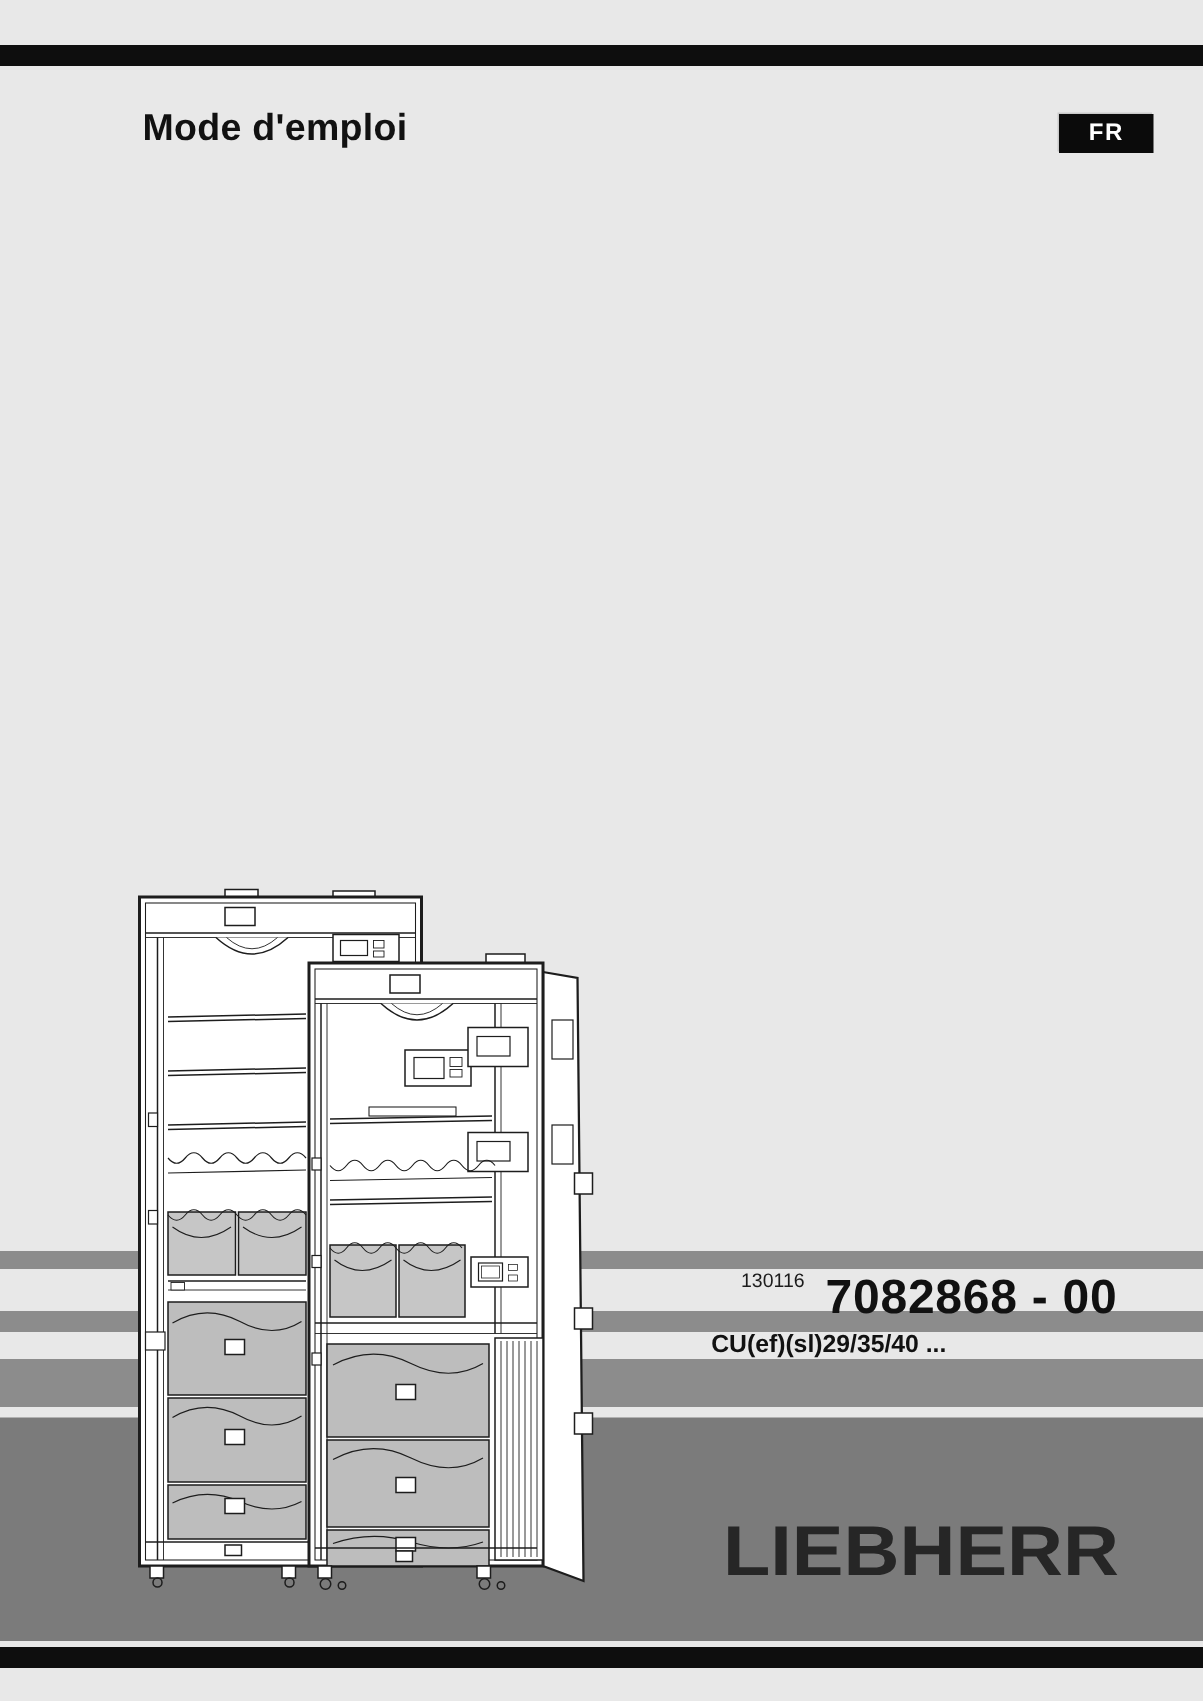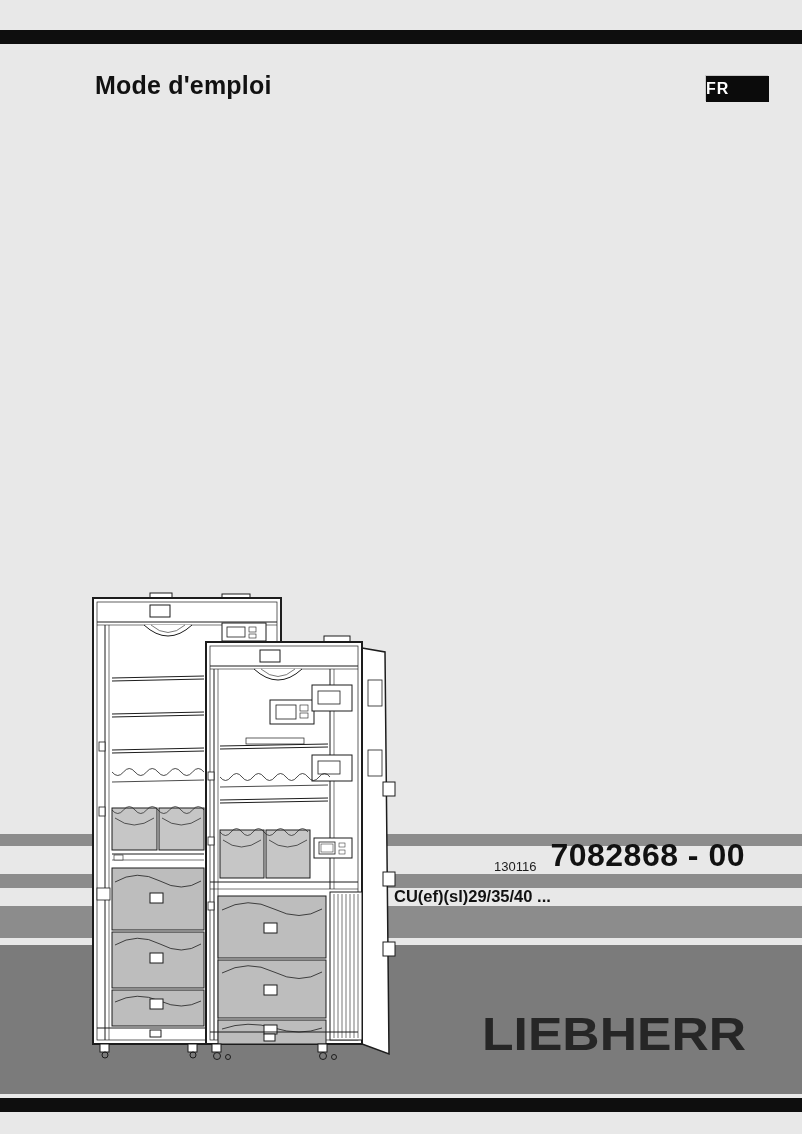--- a/index.html
+++ b/index.html
@@ -26,43 +26,42 @@
     letter-spacing:0.2px;line-height:1.1;
   }
   .subtitle{
     left:95px;top:104px;
     font-size:15.5px;color:#161616;line-height:1.2;
   }
   .lang-badge{
     left:706px;top:76px;width:63px;height:26px;
     background:#0b0b0b;
     color:#fff;font-size:16px;font-weight:bold;letter-spacing:1px;
-    display:flex;align-items:center;
+    display:flex;align-items:center;justify-content:center;
     box-shadow:-1px -1px 0 #c9c9c9;
   }
   
   .stripe{left:0;width:802px;background:#8c8c8c;}
   .stripe-1{top:834px;height:12px;}
   .stripe-2{top:874px;height:14px;}
   .stripe-3{top:906px;height:32px;}
   .footer-block{left:0;top:945px;width:802px;height:149px;background:#7b7b7b;}
   
   .part-line{
     left:360px;top:846px;width:385px;height:28px;
-    display:flex;align-items:flex-end;justify-content:flex-end;
+    display:flex;align-items:flex-start;justify-content:flex-end;
     color:#111;white-space:nowrap;
   }
   .date-code{font-size:13px;color:#1c1c1c;margin-right:14px;}
   .part-number{font-size:32px;font-weight:bold;letter-spacing:0.5px;}
   .model-line{
     left:360px;top:887px;width:385px;
-    text-align:left;
+    text-align:center;
     font-size:16.5px;font-weight:bold;color:#111;
     white-space:nowrap;
-    padding-left:34px;
   }
   
   .brand-logo{left:480px;top:1010px;width:270px;height:46px;}
   
   .illustration{left:88px;top:592px;width:310px;height:472px;}
 </style>
 </head>
 <body>
 
 <div class="page">

